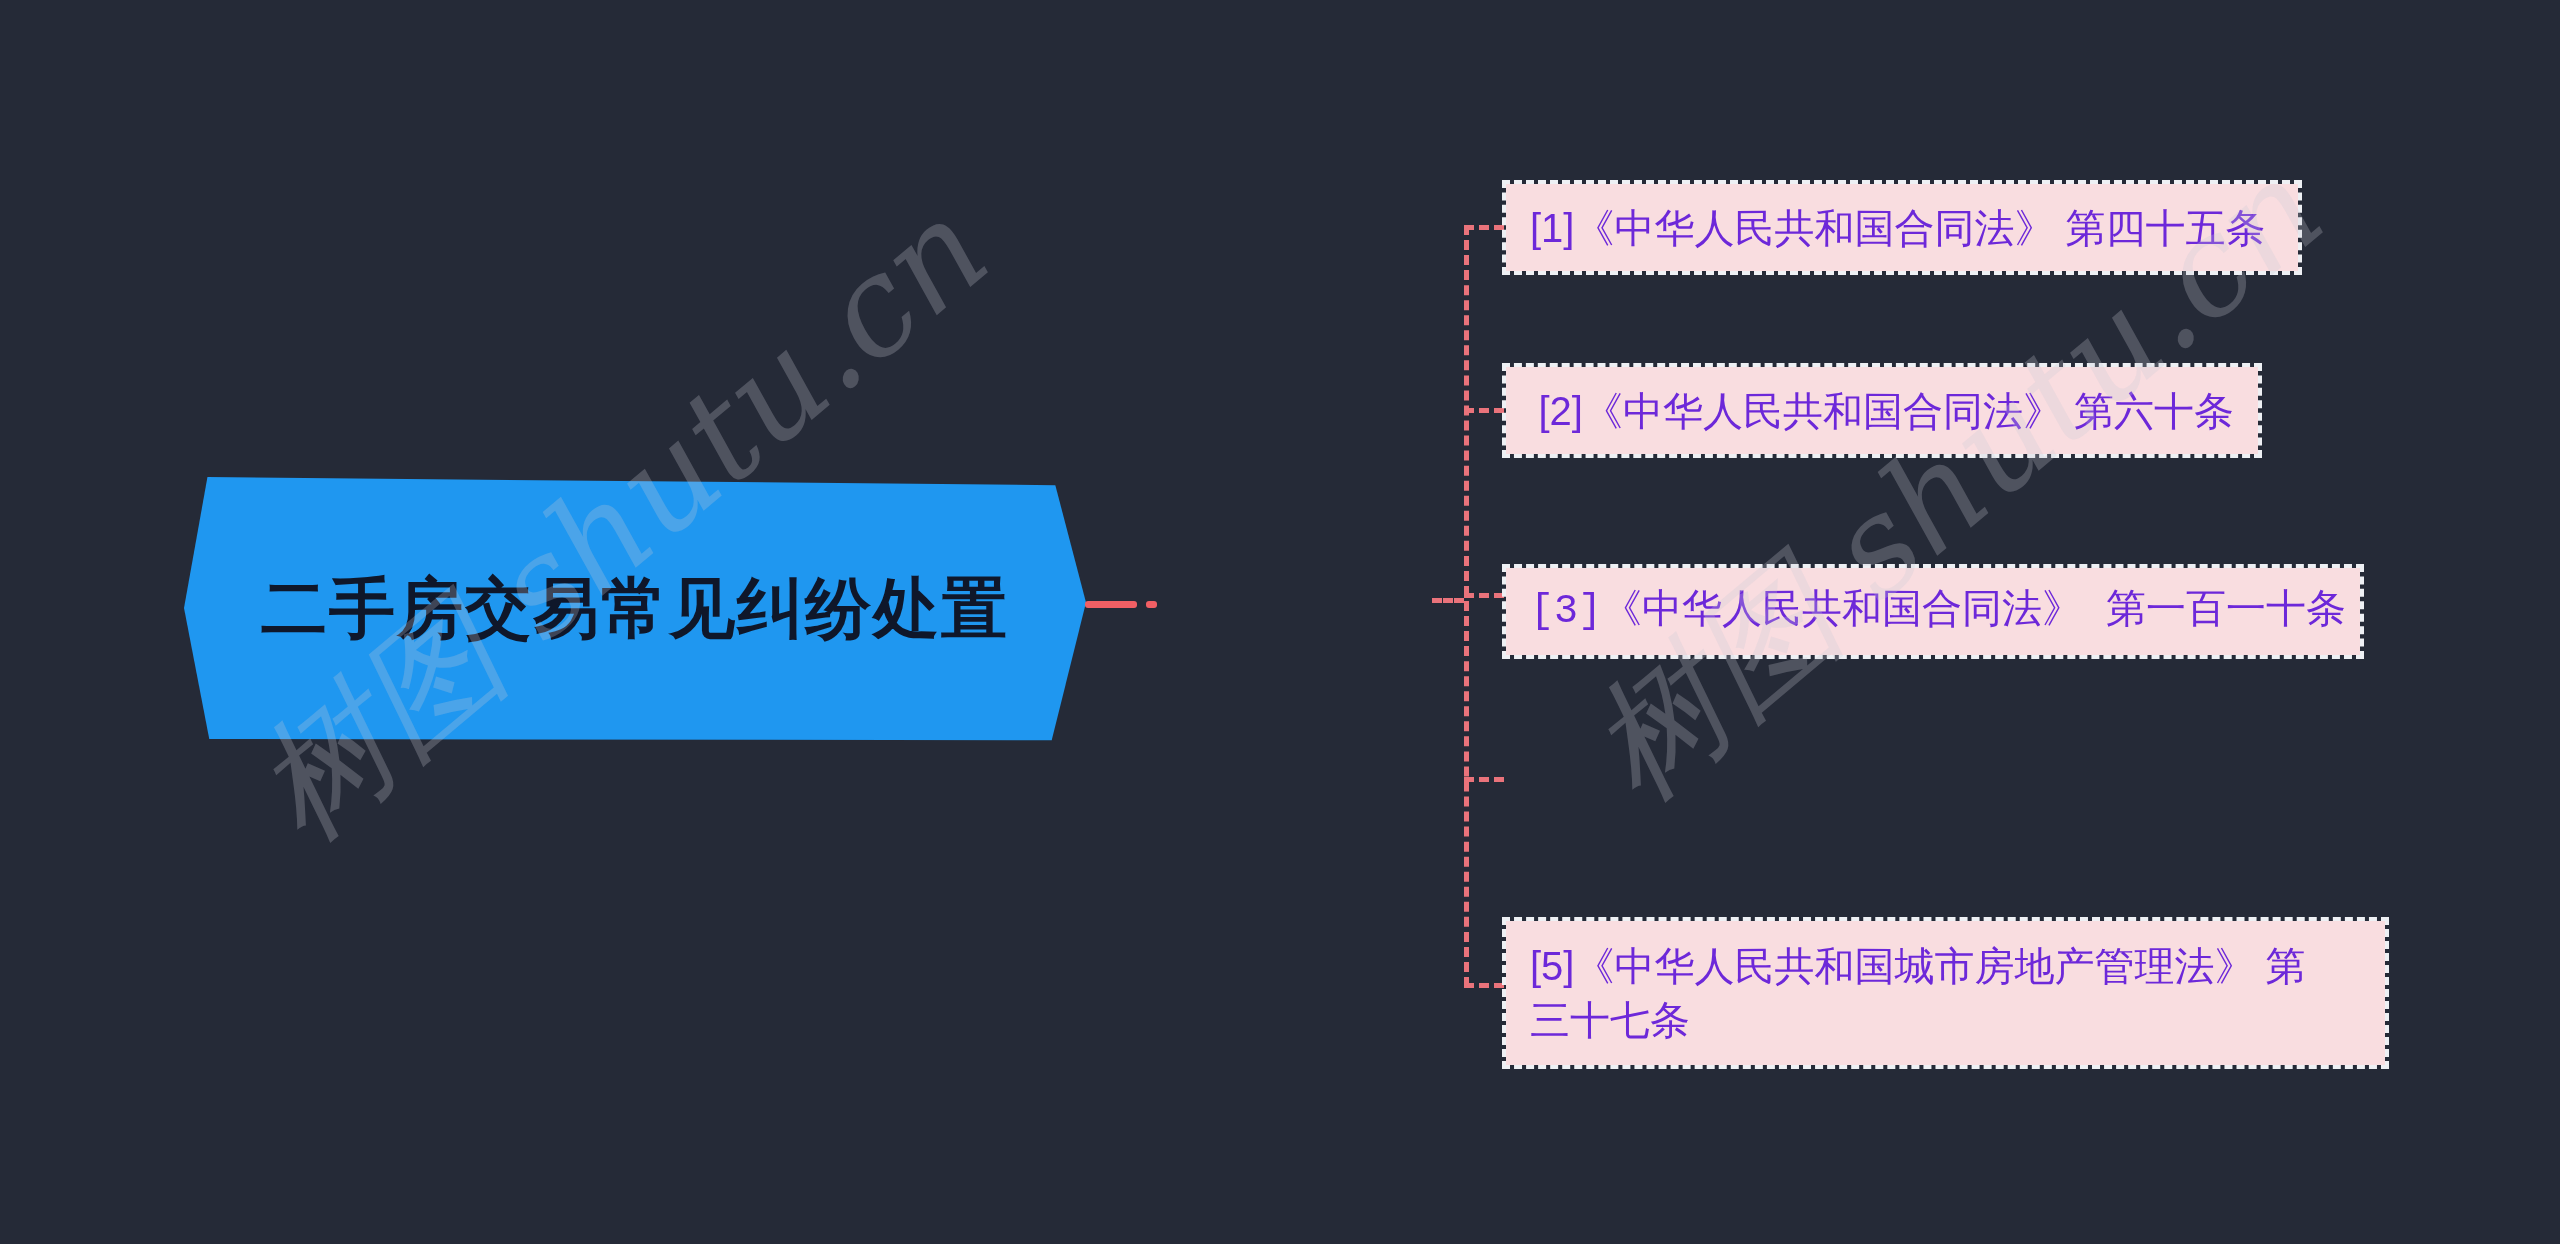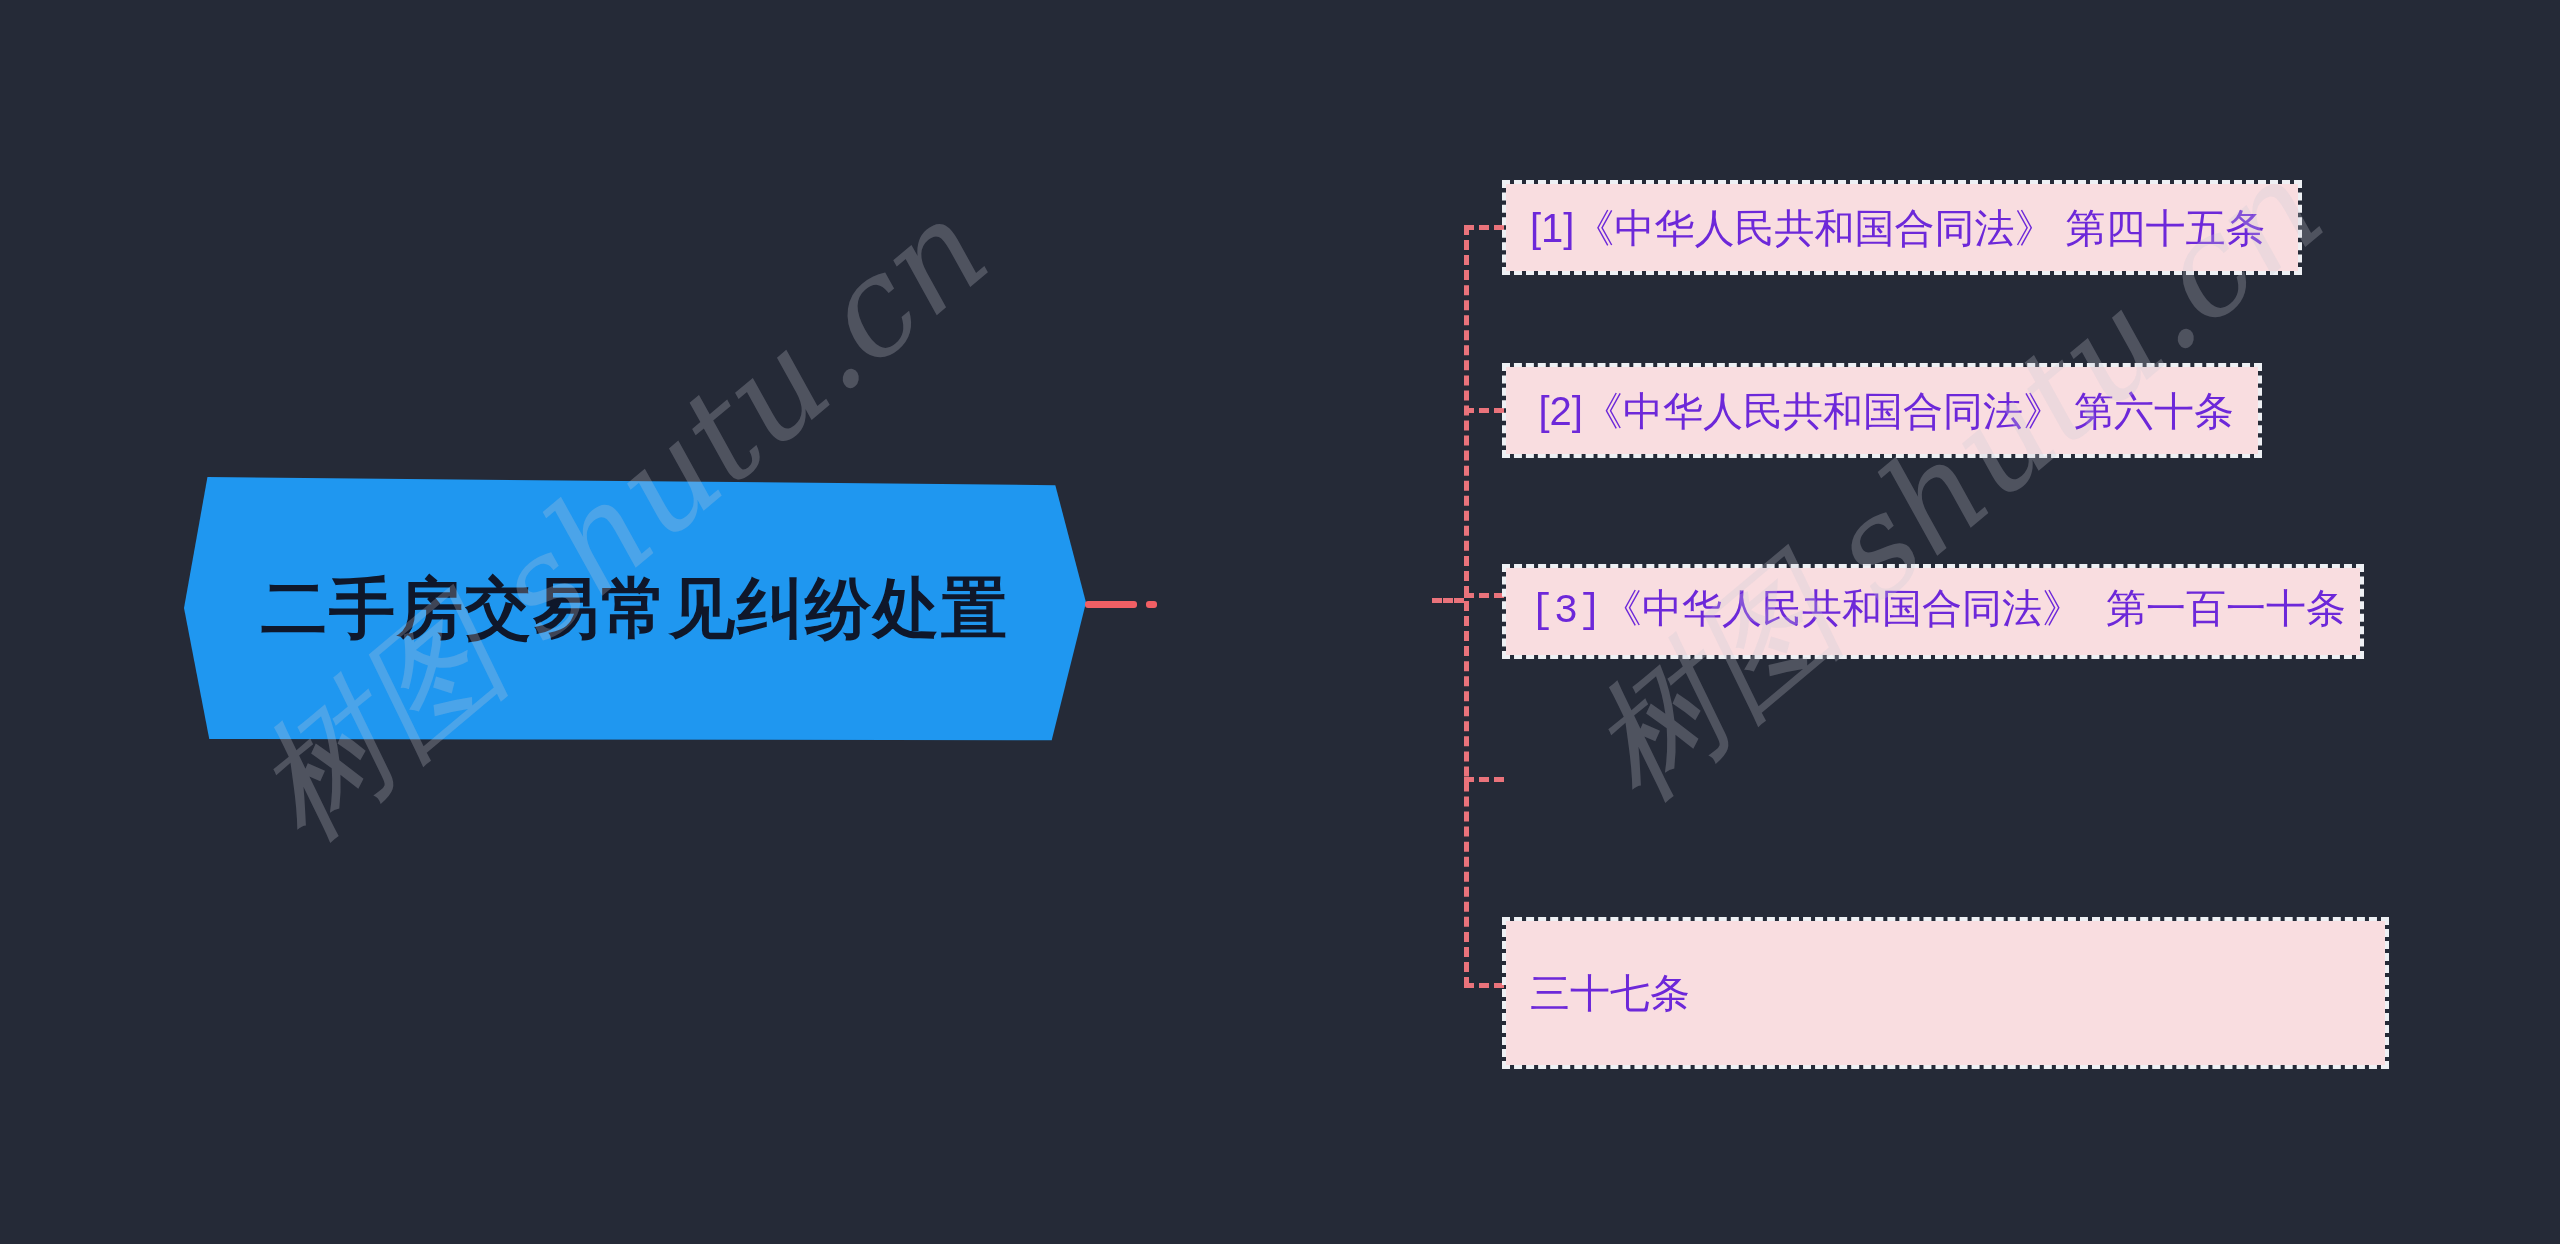--- a/index.html
+++ b/index.html
@@ -121,19 +121,20 @@
 
   </div>
 
   <div class="leaf-node" style="top:564px;width:862px;height:95px;font-family:Liberation Mono, monospace;">
     <span class="leaf-line">[3]《中华人民共和国合同法》 第一百一十条</span>
 
   </div>
 
 
   <div class="leaf-node" style="top:917px;width:887px;height:152px;">
+    <span class="leaf-line">[5]《中华人民共和国城市房地产管理法》 第</span>
     <span class="leaf-line">三十七条</span>
   </div>
 
   <div class="wm wm-left">树图 shutu.cn</div>
   <div class="wm wm-right">树图 shutu.cn</div>
 
 </div>
 
 </body></html>

